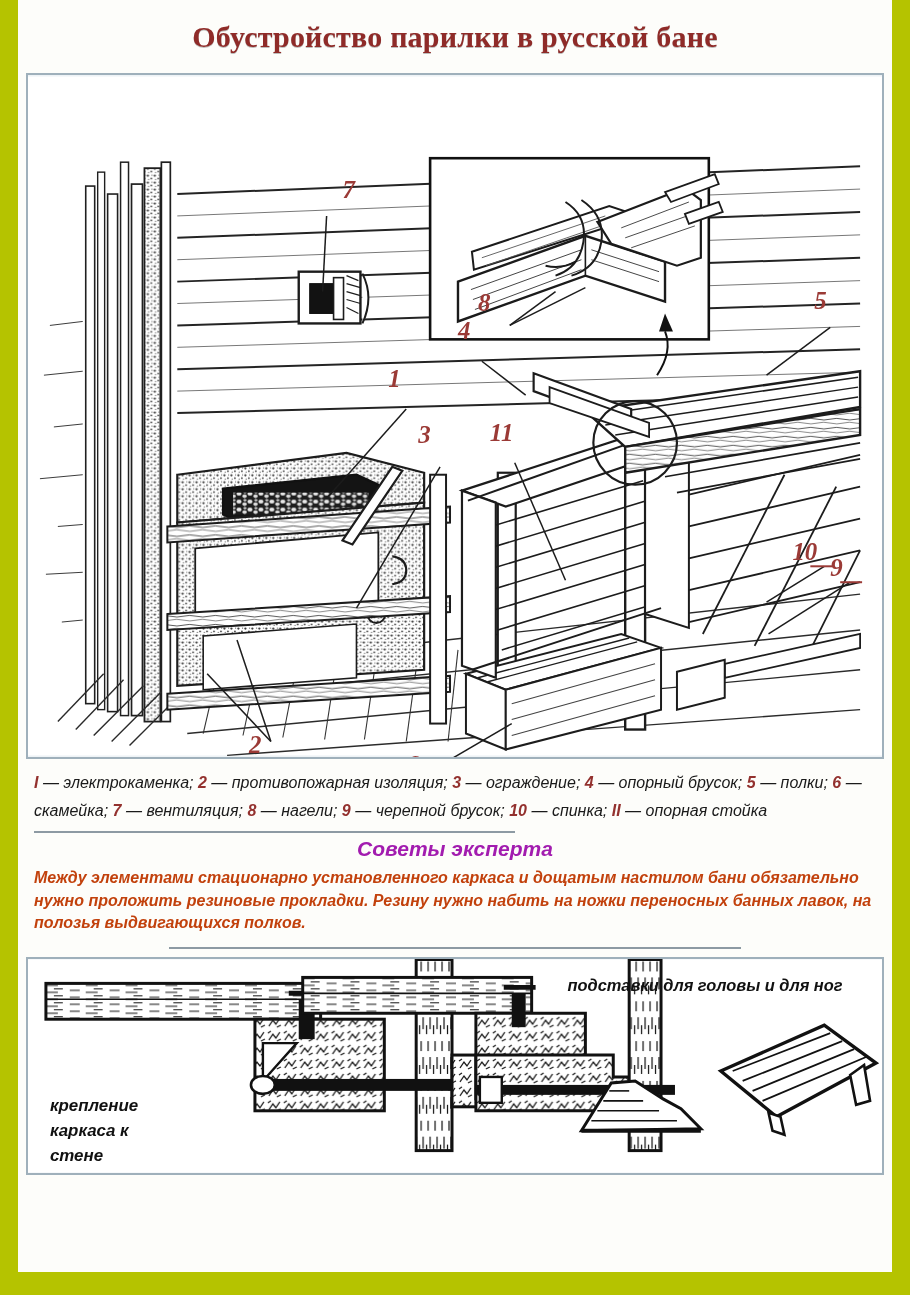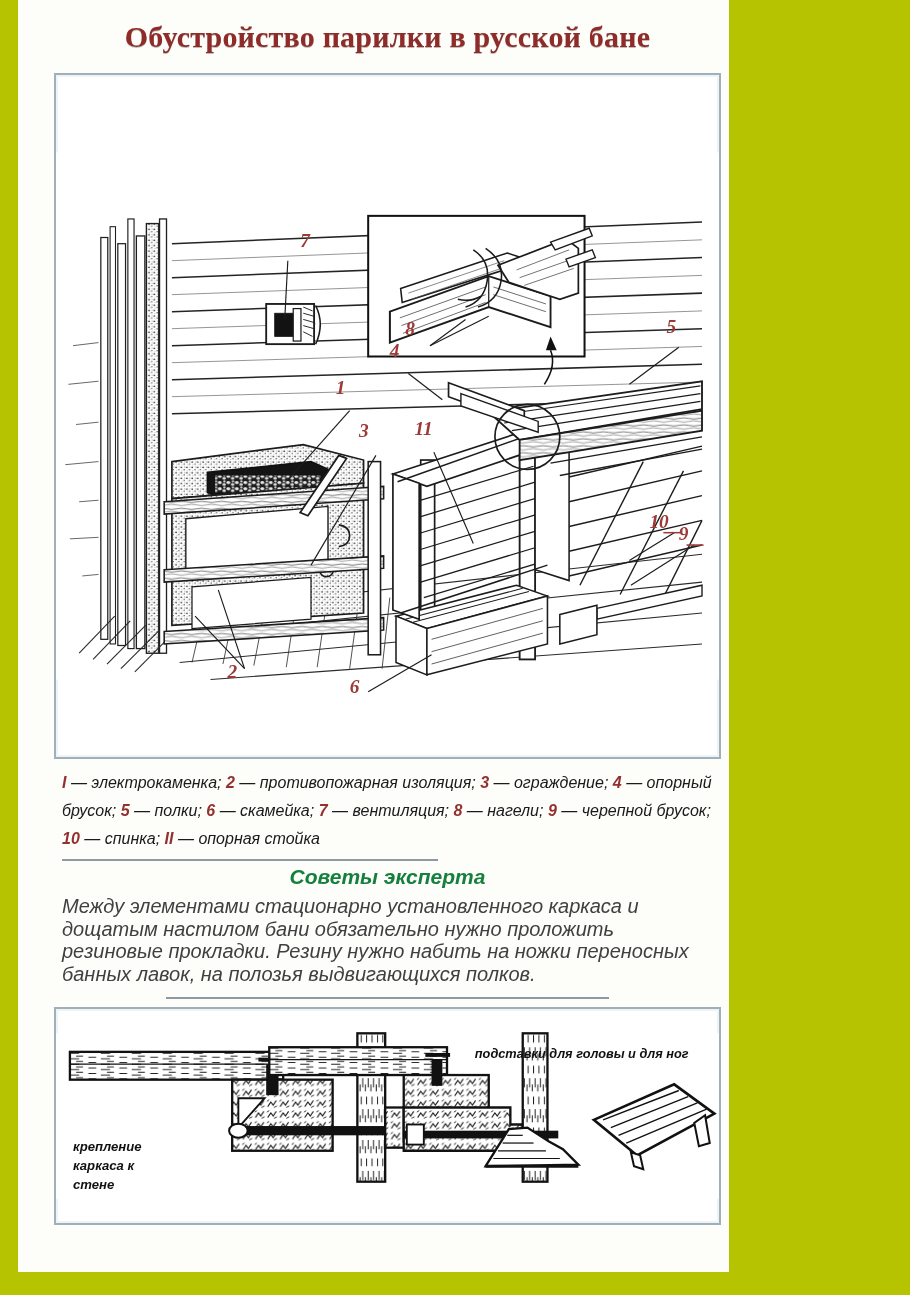--- a/index.html
+++ b/index.html
@@ -6,24 +6,23 @@
   html,body{margin:0;padding:0;}
   body{
     width:910px;height:1295px;
     background:#b5c300;
     font-family:"Liberation Sans", sans-serif;
     overflow:hidden;
   }
   .poster{
     position:absolute;
     left:18px; top:0px;
-    width:711px; height:1272px;
+    width:874px; height:1272px;
     background:#fdfdfa;
     box-sizing:border-box;
-    padding-left:28px;
   }
 
   
   .title-bar{
     height:73px;
     display:flex; align-items:center; justify-content:center;
     background:#fdfdfa;
   }
   .title-bar h1{
     margin:0;
@@ -65,33 +64,34 @@
   }
   .legend .n{ color:#93312e; font-weight:bold; font-style:italic; }
 
   
   .tips-head{
     text-align:center;
     margin:4px 0 6px 0;
     font-size:21px;
     font-weight:bold;
     font-style:italic;
-    color:#15803d;
+    color:#a21caf;
     position:relative;
   }
   .rule{
     height:2px;background:#8d9aa3;margin:6px 16px 2px 16px;width:calc(55% );
   }
   .rule.r2{ margin-left:auto;margin-right:auto;width:68%; }
   .tips-body{
     margin:0 16px;
     font-style:italic;
-    font-size:20px;
+    font-size:16px;
     line-height:22.5px;
-    color:#404040;
+    color:#c2410c;
+    font-weight:bold;
   }
   .tips-body p{ margin:0 0 12px 0; }
 
   
   .details-panel{ height:218px; margin-top:8px; }
   .details-panel svg{ display:block;width:100%;height:100%; }
 
   .callout{
     font-family:"Liberation Serif", serif;
     font-style:italic; font-weight:bold;

